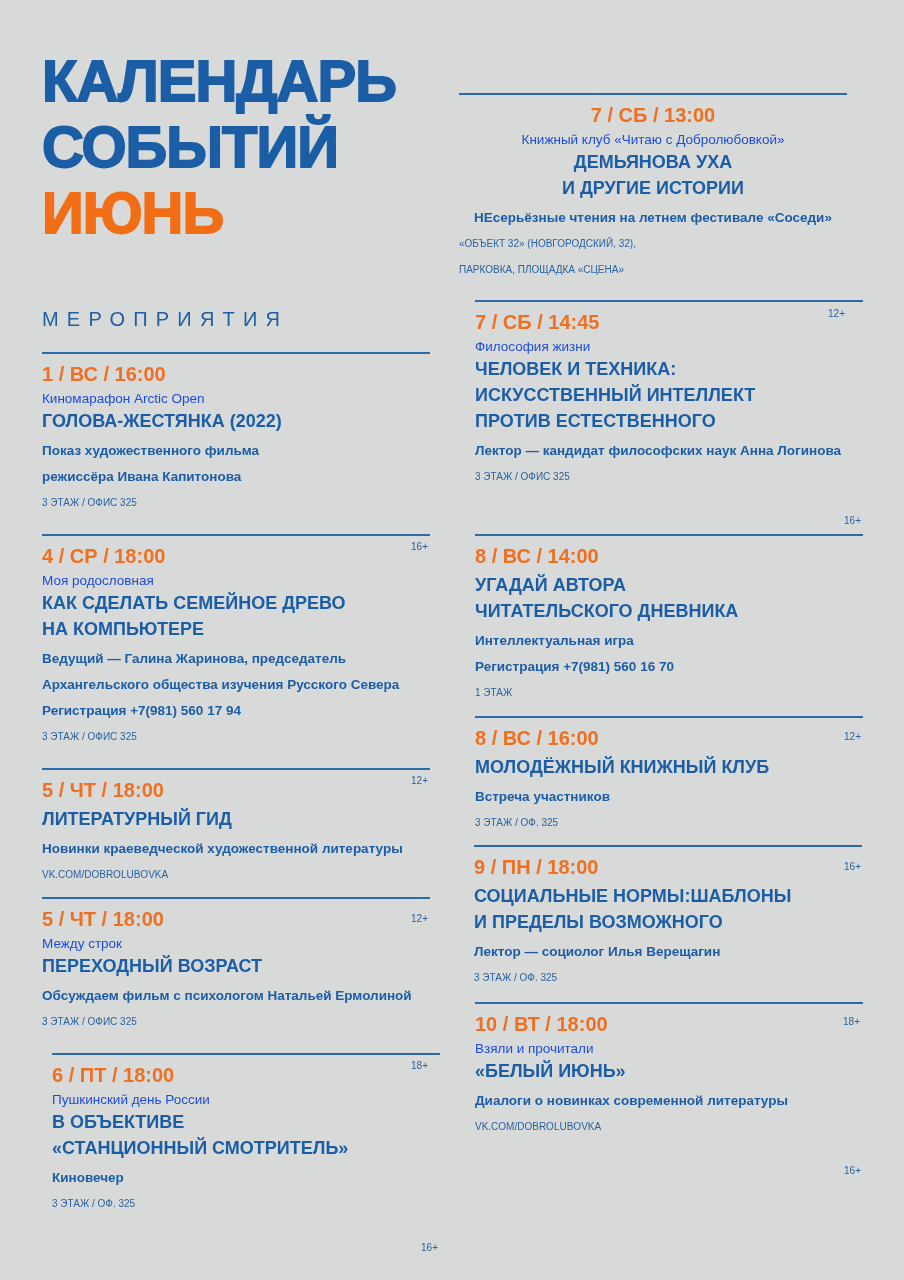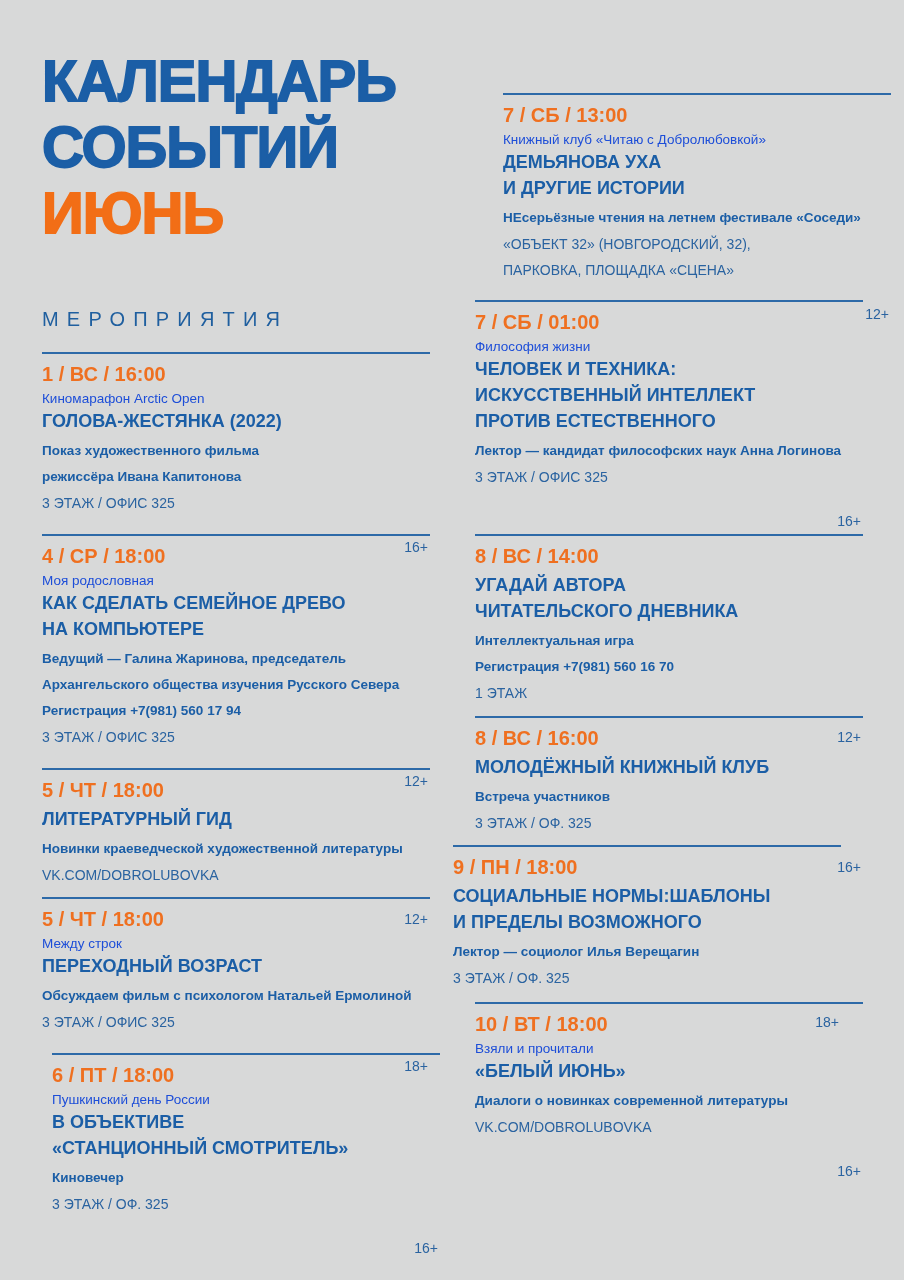--- a/index.html
+++ b/index.html
@@ -36,21 +36,21 @@
   .event .headline {
     font-weight: 700; font-size: 18px; line-height: 26px; color: #1b5ea6;
     text-transform: uppercase; white-space: nowrap; margin-bottom: 4px;
   }
   .event .desc {
     font-weight: 700; font-size: 13.5px; line-height: 26px; color: #1b5ea6;
     white-space: nowrap;
   }
   .event .foot {
     display: flex; justify-content: space-between;
-    font-size: 14px; line-height: 26px; color: #2a63a0;
+    font-size: 10px; line-height: 26px; color: #2a63a0;
   }
   .event .foot .age { padding-right: 2px; margin-top: 44px; }
 </style>
 </head>
 <body>
 
 <div class="title">
   <div>КАЛЕНДАРЬ</div>
   <div>СОБЫТИЙ</div>
   <div class="month">ИЮНЬ</div>
@@ -114,39 +114,39 @@
   <div class="series">Пушкинский день России</div>
   <div class="headline" style="margin-bottom:0">В ОБЪЕКТИВЕ</div>
   <div class="headline">«СТАНЦИОННЫЙ СМОТРИТЕЛЬ»</div>
   <div class="desc">Киновечер</div>
   <div class="foot">
     <span>3 ЭТАЖ / ОФ. 325</span>
     <span class="age">16+</span>
   </div>
 </div>
 
-<div class="event" style="left:503px; top:93px;">
+<div class="event" style="left:459px; top:93px;text-align:center;">
   <div class="rule"></div>
   <div class="date">7 / СБ / 13:00</div>
   <div class="series">Книжный клуб «Читаю с Добролюбовкой»</div>
   <div class="headline" style="margin-bottom:0">ДЕМЬЯНОВА УХА</div>
   <div class="headline">И ДРУГИЕ ИСТОРИИ</div>
   <div class="desc">НЕсерьёзные чтения на летнем фестивале «Соседи»</div>
   <div class="foot">
     <span>«ОБЪЕКТ 32» (НОВГОРОДСКИЙ, 32),</span>
   </div>
   <div class="foot">
     <span>ПАРКОВКА, ПЛОЩАДКА «СЦЕНА»</span>
     <span class="age">12+</span>
   </div>
 </div>
 
 <div class="event" style="left:475px; top:300px;">
   <div class="rule"></div>
-  <div class="date">7 / СБ / 01:00</div>
+  <div class="date">7 / СБ / 14:45</div>
   <div class="series">Философия жизни</div>
   <div class="headline" style="margin-bottom:0">ЧЕЛОВЕК И ТЕХНИКА:</div>
   <div class="headline" style="margin-bottom:0">ИСКУССТВЕННЫЙ ИНТЕЛЛЕКТ</div>
   <div class="headline">ПРОТИВ ЕСТЕСТВЕННОГО</div>
   <div class="desc">Лектор — кандидат философских наук Анна Логинова</div>
   <div class="foot">
     <span>3 ЭТАЖ / ОФИС 325</span>
     <span class="age">16+</span>
   </div>
 </div>
@@ -168,21 +168,21 @@
   <div class="rule"></div>
   <div class="date">8 / ВС / 16:00</div>
   <div class="headline">МОЛОДЁЖНЫЙ КНИЖНЫЙ КЛУБ</div>
   <div class="desc">Встреча участников</div>
   <div class="foot">
     <span>3 ЭТАЖ / ОФ. 325</span>
     <span class="age">16+</span>
   </div>
 </div>
 
-<div class="event" style="left:453px; top:845px;">
+<div class="event" style="left:474px; top:845px;">
   <div class="rule"></div>
   <div class="date">9 / ПН / 18:00</div>
   <div class="headline" style="margin-bottom:0">СОЦИАЛЬНЫЕ НОРМЫ:ШАБЛОНЫ</div>
   <div class="headline">И ПРЕДЕЛЫ ВОЗМОЖНОГО</div>
   <div class="desc">Лектор — социолог Илья Верещагин</div>
   <div class="foot">
     <span>3 ЭТАЖ / ОФ. 325</span>
     <span class="age">18+</span>
   </div>
 </div>

